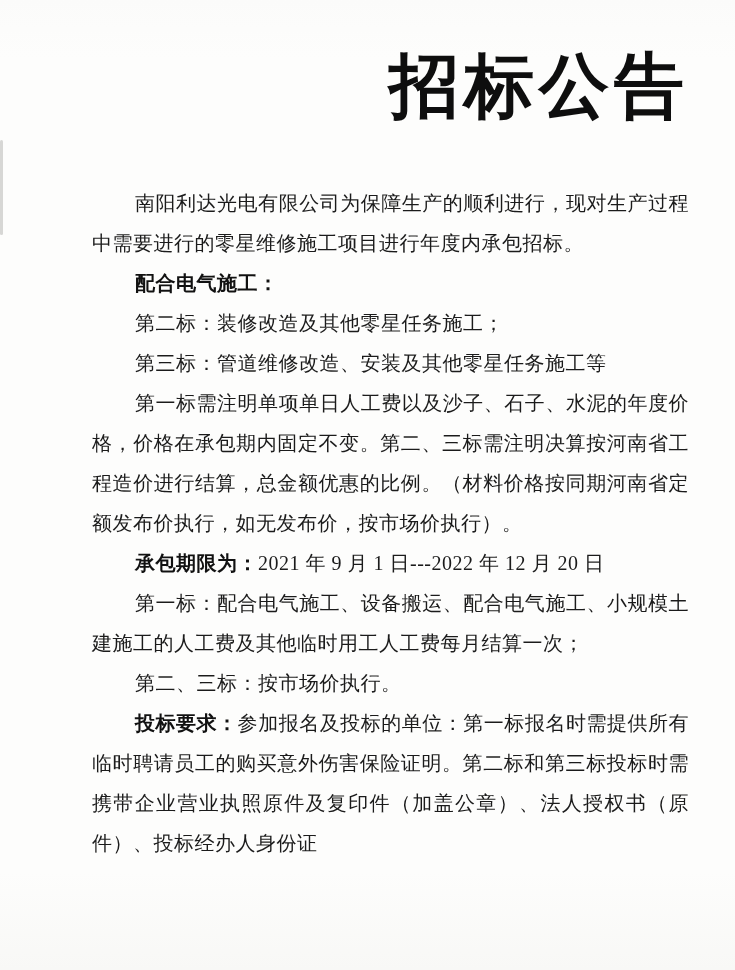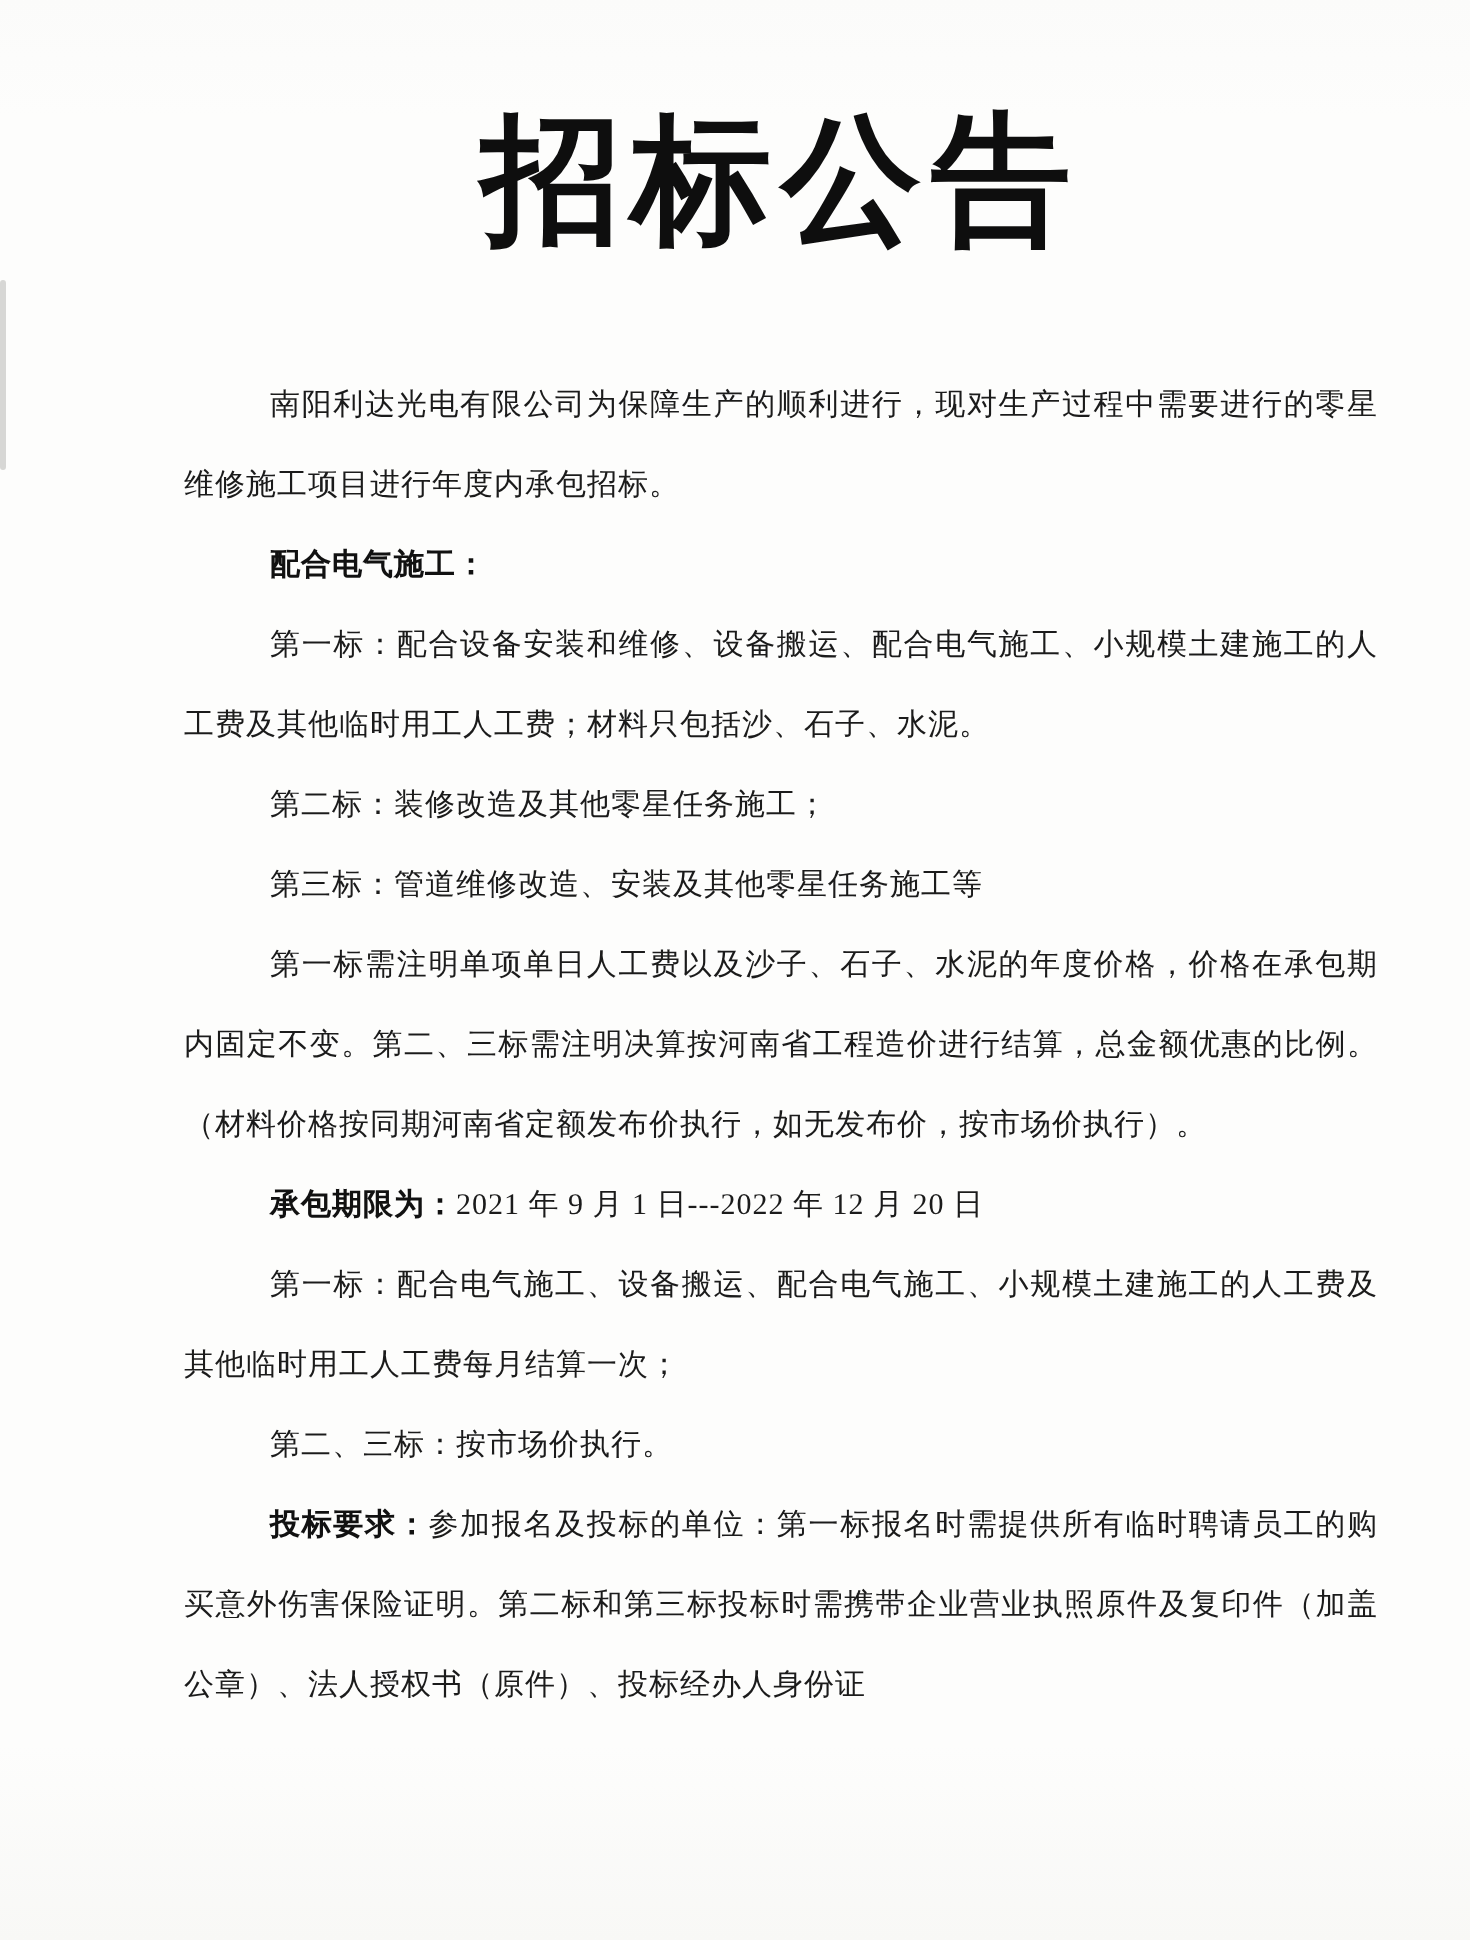--- a/index.html
+++ b/index.html
@@ -27,27 +27,27 @@
     background: #b8b8b4;
     opacity: 0.55;
     border-radius: 2px;
   }
   .doc-title {
     margin: 0 0 50px 0;
     font-size: 70px;
     line-height: 1.15;
     font-weight: 700;
     letter-spacing: 5px;
-    text-align: center;
+    text-align: right;
     color: #0e0e0e;
-    font-family: Liberation Serif, serif;
+    font-family: Liberation Mono, monospace;
   }
   .doc-body .para {
     margin: 0;
-    font-size: 15px;
+    font-size: 20px;
     line-height: 40px;
     text-align: justify;
     text-indent: 43px;
     letter-spacing: 0.5px;
   }
   .doc-body .para .b {
     font-weight: 700;
     font-family: "Liberation Sans", "DejaVu Sans", sans-serif;
     letter-spacing: 0.5px;
     color: #111111;
@@ -57,21 +57,20 @@
 <body>
 
 <div class="page">
   <div class="edge-smudge"></div>
 
   <h1 class="doc-title">招标公告</h1>
 
   <div class="doc-body">
     <p class="para"><span class="b"></span><span>南阳利达光电有限公司为保障生产的顺利进行，现对生产过程中需要进行的零星维修施工项目进行年度内承包招标。</span></p>
     <p class="para"><span class="b">配合电气施工：</span><span></span></p>
-    <p class="para"><span class="b"></span><span>第一标：配合设备安装和维修、设备搬运、配合电气施工、小规模土建施工的人工费及其他临时用工人工费；材料只包括沙、石子、水泥。</span></p>
     <p class="para"><span class="b"></span><span>第二标：装修改造及其他零星任务施工；</span></p>
     <p class="para"><span class="b"></span><span>第三标：管道维修改造、安装及其他零星任务施工等</span></p>
     <p class="para"><span class="b"></span><span>第一标需注明单项单日人工费以及沙子、石子、水泥的年度价格，价格在承包期内固定不变。第二、三标需注明决算按河南省工程造价进行结算，总金额优惠的比例。（材料价格按同期河南省定额发布价执行，如无发布价，按市场价执行）。</span></p>
     <p class="para"><span class="b">承包期限为：</span><span>2021 年 9 月 1 日---2022 年 12 月 20 日</span></p>
     <p class="para"><span class="b"></span><span>第一标：配合电气施工、设备搬运、配合电气施工、小规模土建施工的人工费及其他临时用工人工费每月结算一次；</span></p>
     <p class="para"><span class="b"></span><span>第二、三标：按市场价执行。</span></p>
     <p class="para"><span class="b">投标要求：</span><span>参加报名及投标的单位：第一标报名时需提供所有临时聘请员工的购买意外伤害保险证明。第二标和第三标投标时需携带企业营业执照原件及复印件（加盖公章）、法人授权书（原件）、投标经办人身份证</span></p>
   </div>
 </div>
 

